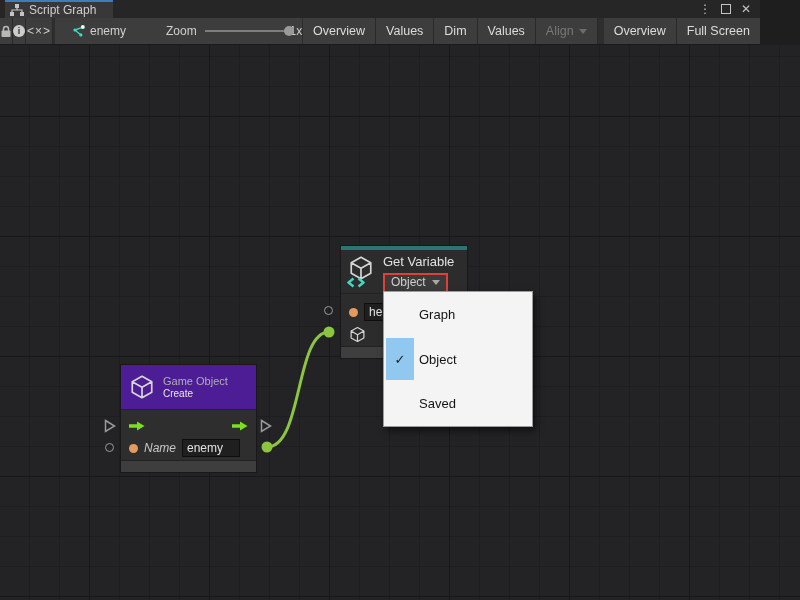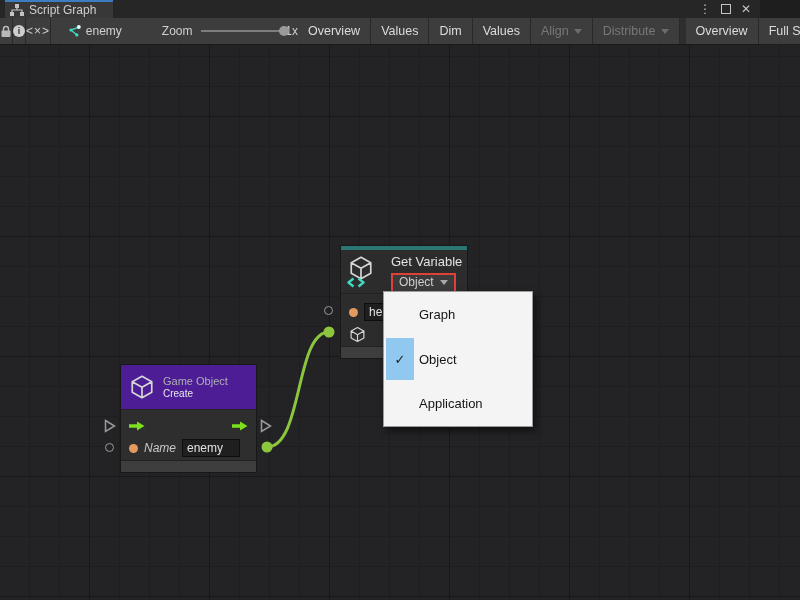--- a/index.html
+++ b/index.html
@@ -69,21 +69,21 @@
   .node-row{display:flex;align-items:center;gap:6px;padding:0 8px;height:22px;}
   .row-spacer{flex:1;}
   .value-dot{width:9px;height:9px;border-radius:50%;background:var(--port-orange);flex:0 0 auto;}
   .port-label{font-size:12px;color:#c8c8c8;font-style:italic;}
   .name-input{width:48px;background:#1f1f1f;border:1px solid #0e0e0e;color:#e2e2e2;font-size:12px;
               font-family:"Liberation Sans",sans-serif;padding:1px 4px;height:14px;}
 
   #node-getvar{left:340px;top:200px;width:128px;height:114px;}
   .teal-strip{height:4px;background:var(--teal);}
   #node-getvar{background:#2c2c2c;}
-  #node-getvar .node-header{height:44px;display:flex;align-items:flex-start;gap:16px;
+  #node-getvar .node-header{height:44px;display:flex;align-items:flex-start;gap:8px;
         padding:5px 0 0 7px;box-sizing:border-box;border-bottom:1px solid #222;}
   .icon-stack{position:relative;width:27px;height:33px;flex:0 0 auto;}
   .icon-stack .cube-big{position:absolute;top:0;left:0;}
   .icon-stack .tealbrackets{position:absolute;left:-1px;bottom:0;}
   #node-getvar .node-title{font-size:13px;color:#e2e2e2;margin-bottom:3px;}
   .scope-dropdown{display:inline-flex;align-items:center;gap:6px;background:#3b3b3b;
         border:2px solid var(--sel-red);color:#cfcfcf;font-size:12px;padding:1px 6px;align-self:flex-start;}
 
   
   .port-circle{position:absolute;width:9px;height:9px;border:1.5px solid #9a9a9a;border-radius:50%;
@@ -157,24 +157,20 @@
         <span>Values</span>
       </div>
     <div class="tseg tbtn">
         <span>Dim</span>
       </div>
     <div class="tseg tbtn">
         <span>Values</span>
       </div>
     <div class="tseg tbtn disabled">
         <span>Align</span>
-        <span class="caret-down"></span>
-      </div>
-    <div class="tseg tbtn disabled">
-        <span>Distribute</span>
         <span class="caret-down"></span>
       </div>
     <div class="tseg tbtn seg-overview">
         <span>Overview</span>
       </div>
     <div class="tseg tbtn gapless">
         <span>Full Screen</span>
       </div>
   </div>
 
@@ -260,18 +256,18 @@
 
     <div class="context-menu">
       <div class="menu-item">
           <span>Graph</span>
         </div>
       <div class="menu-item">
         <span class="check-bg">✓</span>
         <span>Object</span>
       </div>
       <div class="menu-item">
-          <span>Application</span>
+          <span>Saved</span>
         </div>
     </div>
 
   </div>
 </div>
 
 </body></html>

